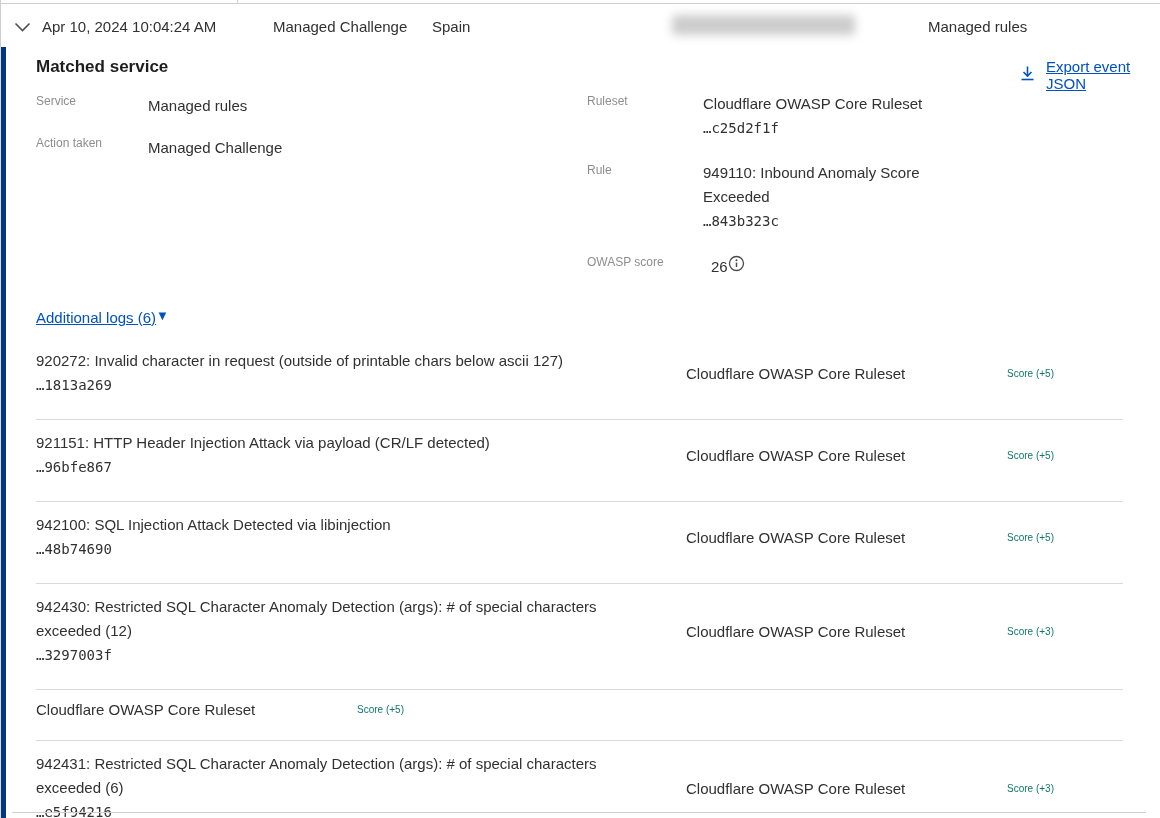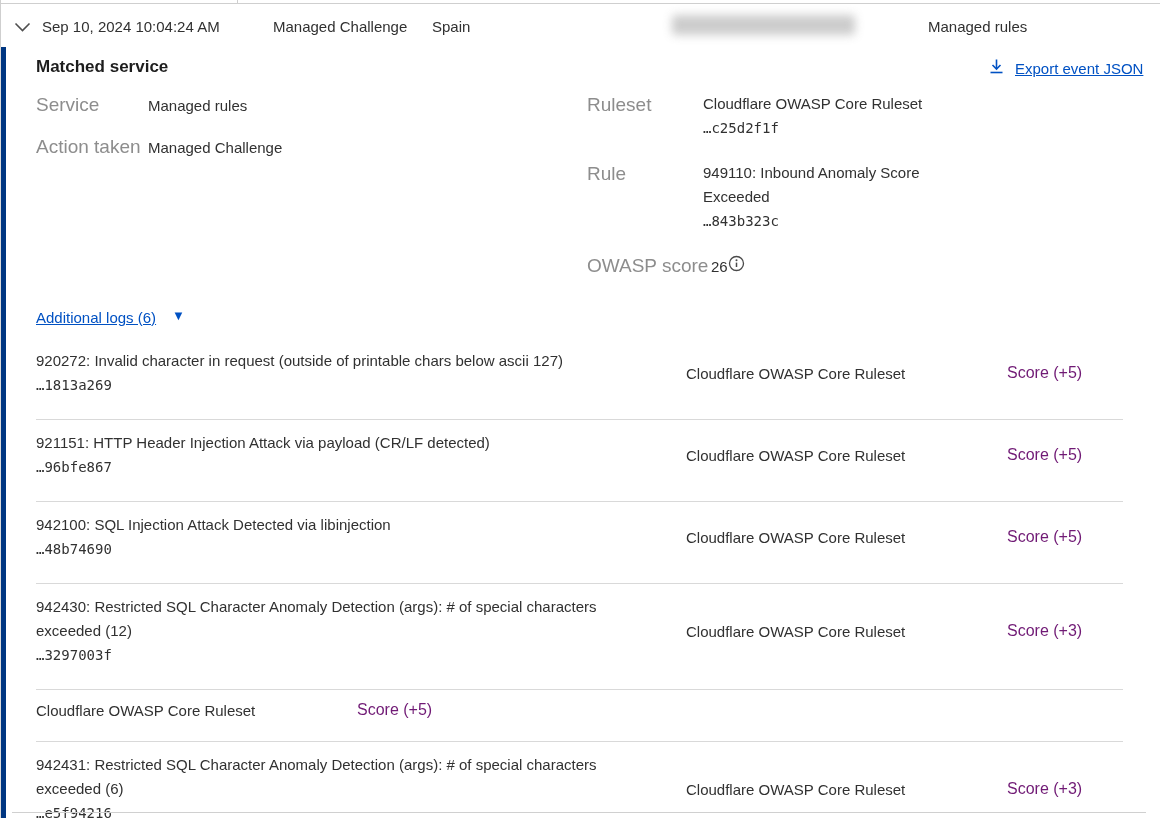--- a/index.html
+++ b/index.html
@@ -13,64 +13,64 @@
   #right-border{top:0;left:1153px;width:1px;height:818px;background:#d9d9d9;}
   #stripe{position:absolute;left:1px;top:47px;width:5px;height:771px;background:#003681;}
 
   
   .evrow-item{position:absolute;top:18px;font-size:15px;color:#313131;white-space:nowrap;}
   #chevron{position:absolute;left:14px;top:19px;cursor:pointer;}
   #redacted{position:absolute;left:672px;top:15px;width:183px;height:20px;background:#8f8f8f;opacity:.45;border-radius:3px;filter:blur(5px);}
 
   
   #panel-title{position:absolute;left:36px;top:57px;font-size:17px;font-weight:700;color:#1d1d1d;}
-  #export-link{position:absolute;left:988px;top:58px;display:flex;align-items:center;gap:10px;cursor:pointer;}
+  #export-link{position:absolute;left:1019px;top:58px;display:flex;align-items:center;gap:10px;cursor:pointer;}
   #export-link a{color:#0051c3;font-size:15px;text-decoration:underline;}
 
-  .dl-label{position:absolute;font-size:19px;color:#8d8d8d;white-space:nowrap;}
+  .dl-label{position:absolute;font-size:12px;color:#8d8d8d;white-space:nowrap;}
   .dl-value{position:absolute;font-size:15px;color:#313131;line-height:24px;}
   .mono{font-family:"DejaVu Sans Mono","Liberation Mono",monospace;font-size:14px;color:#313131;line-height:24px;margin-top:28px;}
 
   #svc-label{left:36px;top:94px;} #svc-value{left:148px;top:94px;}
   #act-label{left:36px;top:136px;} #act-value{left:148px;top:136px;}
   #rs-label{left:587px;top:94px;}  #rs-value{left:703px;top:92px;width:240px;}
   #rule-label{left:587px;top:163px;} #rule-value{left:703px;top:161px;width:232px;}
   #owasp-label{left:587px;top:255px;} #owasp-value{left:703px;top:255px;margin-left:8px;}
   #info-icon{position:absolute;left:728px;top:255px;}
 
-  #addlogs{position:absolute;left:36px;top:309px;display:flex;gap:16px;cursor:pointer;}
+  #addlogs{position:absolute;left:36px;top:309px;display:flex;gap:0;cursor:pointer;}
   #addlogs a{color:#0051c3;font-size:15px;text-decoration:underline;}
   #addlogs .caret{color:#0051c3;font-size:13px;line-height:13px;}
 
   
   #logs{position:absolute;left:36px;top:338px;width:1087px;}
   .log-row{display:flex;border-bottom:1px solid #d9d9d9;padding:11px 0 22px 0;}
   .log-main{width:650px;box-sizing:border-box;padding-right:60px;font-size:15px;line-height:24px;color:#313131;}
   .log-ruleset{width:321px;font-size:15px;color:#313131;align-self:center;}
-  .log-score{width:116px;font-size:16px;color:#701a75;align-self:center;}
+  .log-score{width:116px;font-size:10px;color:#0f766e;align-self:center;}
 
   #bottom-line{top:812px;left:12px;width:1134px;height:1px;background:#d0d0d0;}
 </style>
 </head>
 <body>
 
 <div id="screen">
 
   <div class="hairline" id="top-border"></div>
   <div class="hairline" id="top-tick"></div>
   <div class="hairline" id="left-border-top"></div>
   <div id="right-border"></div>
   <div id="stripe"></div>
 
   <div id="chevron">
     <svg width="17" height="11" viewBox="0 0 17 11">
         <polyline points="1.5,1.5 8.5,8.5 15.5,1.5" fill="none" stroke="#4f4f4f" stroke-width="1.6"></polyline>
       </svg>
   </div>
-  <div class="evrow-item" style="left:42px">Sep 10, 2024 10:04:24 AM</div>
+  <div class="evrow-item" style="left:42px">Apr 10, 2024 10:04:24 AM</div>
   <div class="evrow-item" style="left:273px">Managed Challenge</div>
   <div class="evrow-item" style="left:432px">Spain</div>
   <div id="redacted"></div>
   <div class="evrow-item" style="left:928px">Managed rules</div>
 
   <div id="panel-title">Matched service</div>
   <div id="export-link">
     <span>
       <svg width="17" height="17" viewBox="0 0 17 17" fill="none" stroke="#0051c3" stroke-width="1.6">
         <line x1="8.5" y1="1.5" x2="8.5" y2="10.5"></line>

